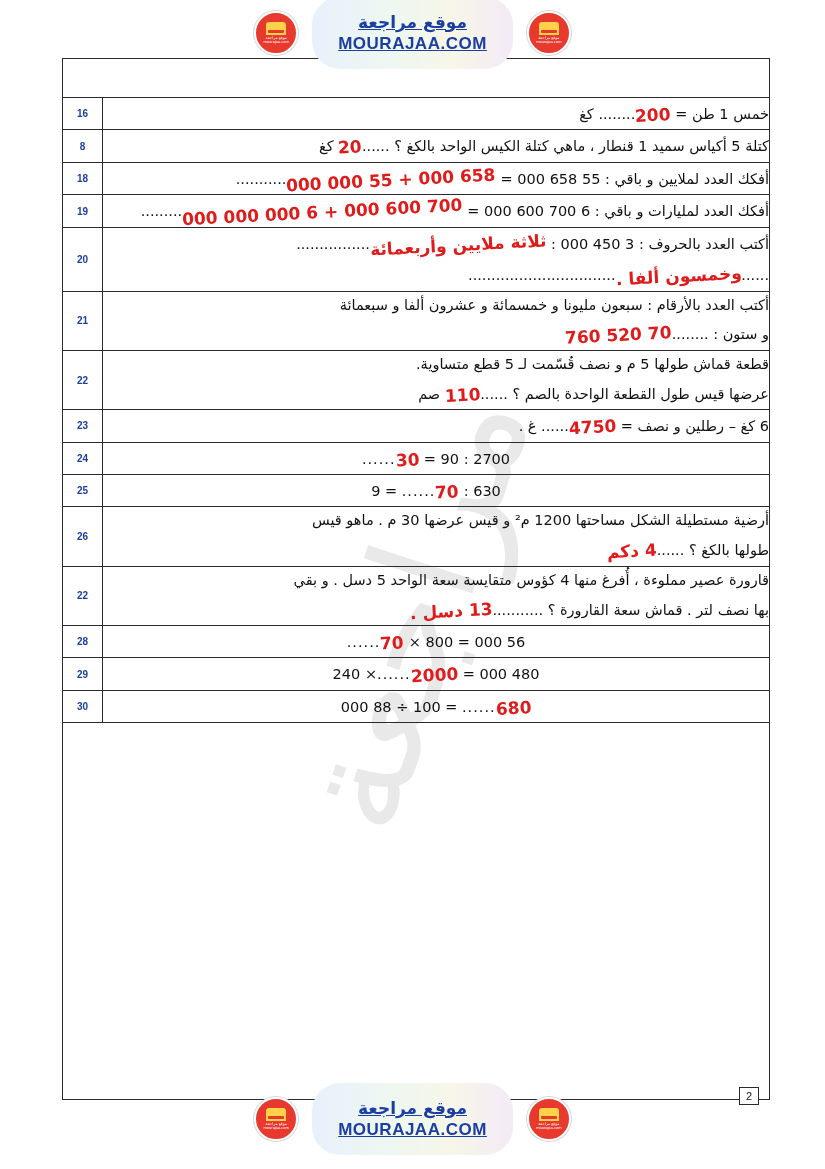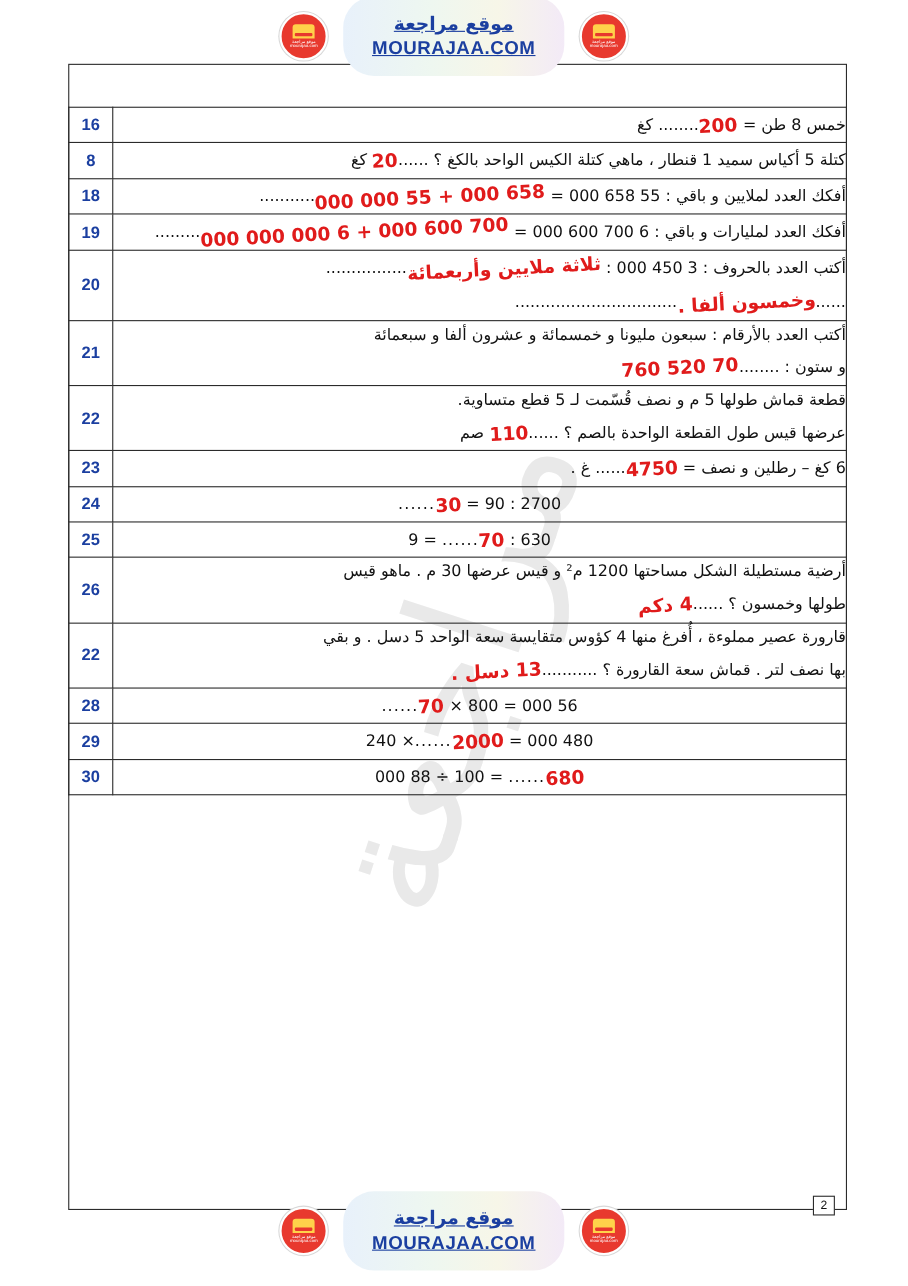--- a/index.html
+++ b/index.html
@@ -127,21 +127,21 @@
   .qtable td {
     border: 1px solid #2b2b2b;
     vertical-align: middle;
     padding: 0;
   }
   .num-cell {
     width: 40px;
     text-align: center;
     color: #1b3fa0;
     font-weight: bold;
-    font-size: 15px;
+    font-size: 10px;
     font-family: "Liberation Sans", sans-serif;
   }
   .txt-cell {
     padding: 7px 12px 7px 10px;
     font-family: "DejaVu Sans", sans-serif;
     font-size: 14.5px;
     color: #111;
     line-height: 1.85;
     text-align: right;
     position: relative;
@@ -206,21 +206,21 @@
     <div class="cap"></div>
     <div class="tiny">موقع مراجعة mourajaa.com</div>
   </div>
 </div>
 
 <div class="page-frame"></div>
 
 <table class="qtable">
   <tbody id="rows-body">
       <tr>
-        <td class="txt-cell"><span>خمس 8 طن = </span><span class="ans">200</span><span class="dots">........</span><span> كغ</span></td>
+        <td class="txt-cell"><span>خمس 1 طن = </span><span class="ans">200</span><span class="dots">........</span><span> كغ</span></td>
         <td class="num-cell">16</td>
       </tr>
       <tr>
         <td class="txt-cell"><span>كتلة 5 أكياس سميد 1 قنطار ، ماهي كتلة الكيس الواحد بالكغ ؟ </span><span class="dots">......</span><span class="ans">20</span><span> كغ</span></td>
         <td class="num-cell">8</td>
       </tr>
       <tr>
         <td class="txt-cell"><span>أفكك العدد لملايين و باقي : 55 658 000 = </span><span class="ans">658 000 + 55 000 000</span><span class="dots">...........</span></td>
         <td class="num-cell">18</td>
       </tr>
@@ -246,21 +246,21 @@
       </tr>
       <tr>
         <td class="txt-cell center"><span>2700 : 90 = </span><span class="ans">30</span><span class="dots">......</span></td>
         <td class="num-cell">24</td>
       </tr>
       <tr>
         <td class="txt-cell center"><span>630 : </span><span class="ans">70</span><span class="dots">......</span><span> = 9</span></td>
         <td class="num-cell">25</td>
       </tr>
       <tr>
-        <td class="txt-cell"><span>أرضية مستطيلة الشكل مساحتها 1200 م² و قيس عرضها 30 م . ماهو قيس</span><br><span>طولها وخمسون ؟ </span><span class="dots">......</span><span class="ans">4 دكم</span></td>
+        <td class="txt-cell"><span>أرضية مستطيلة الشكل مساحتها 1200 م² و قيس عرضها 30 م . ماهو قيس</span><br><span>طولها بالكغ ؟ </span><span class="dots">......</span><span class="ans">4 دكم</span></td>
         <td class="num-cell">26</td>
       </tr>
       <tr>
         <td class="txt-cell"><span>قارورة عصير مملوءة ، أُفرغ منها 4 كؤوس متقايسة سعة الواحد 5 دسل . و بقي</span><br><span>بها نصف لتر . قماش سعة القارورة ؟ </span><span class="dots">...........</span><span class="ans">13 دسل .</span></td>
         <td class="num-cell">22</td>
       </tr>
       <tr>
         <td class="txt-cell center"><span>56 000 = 800 × </span><span class="ans">70</span><span class="dots">......</span></td>
         <td class="num-cell">28</td>
       </tr>

